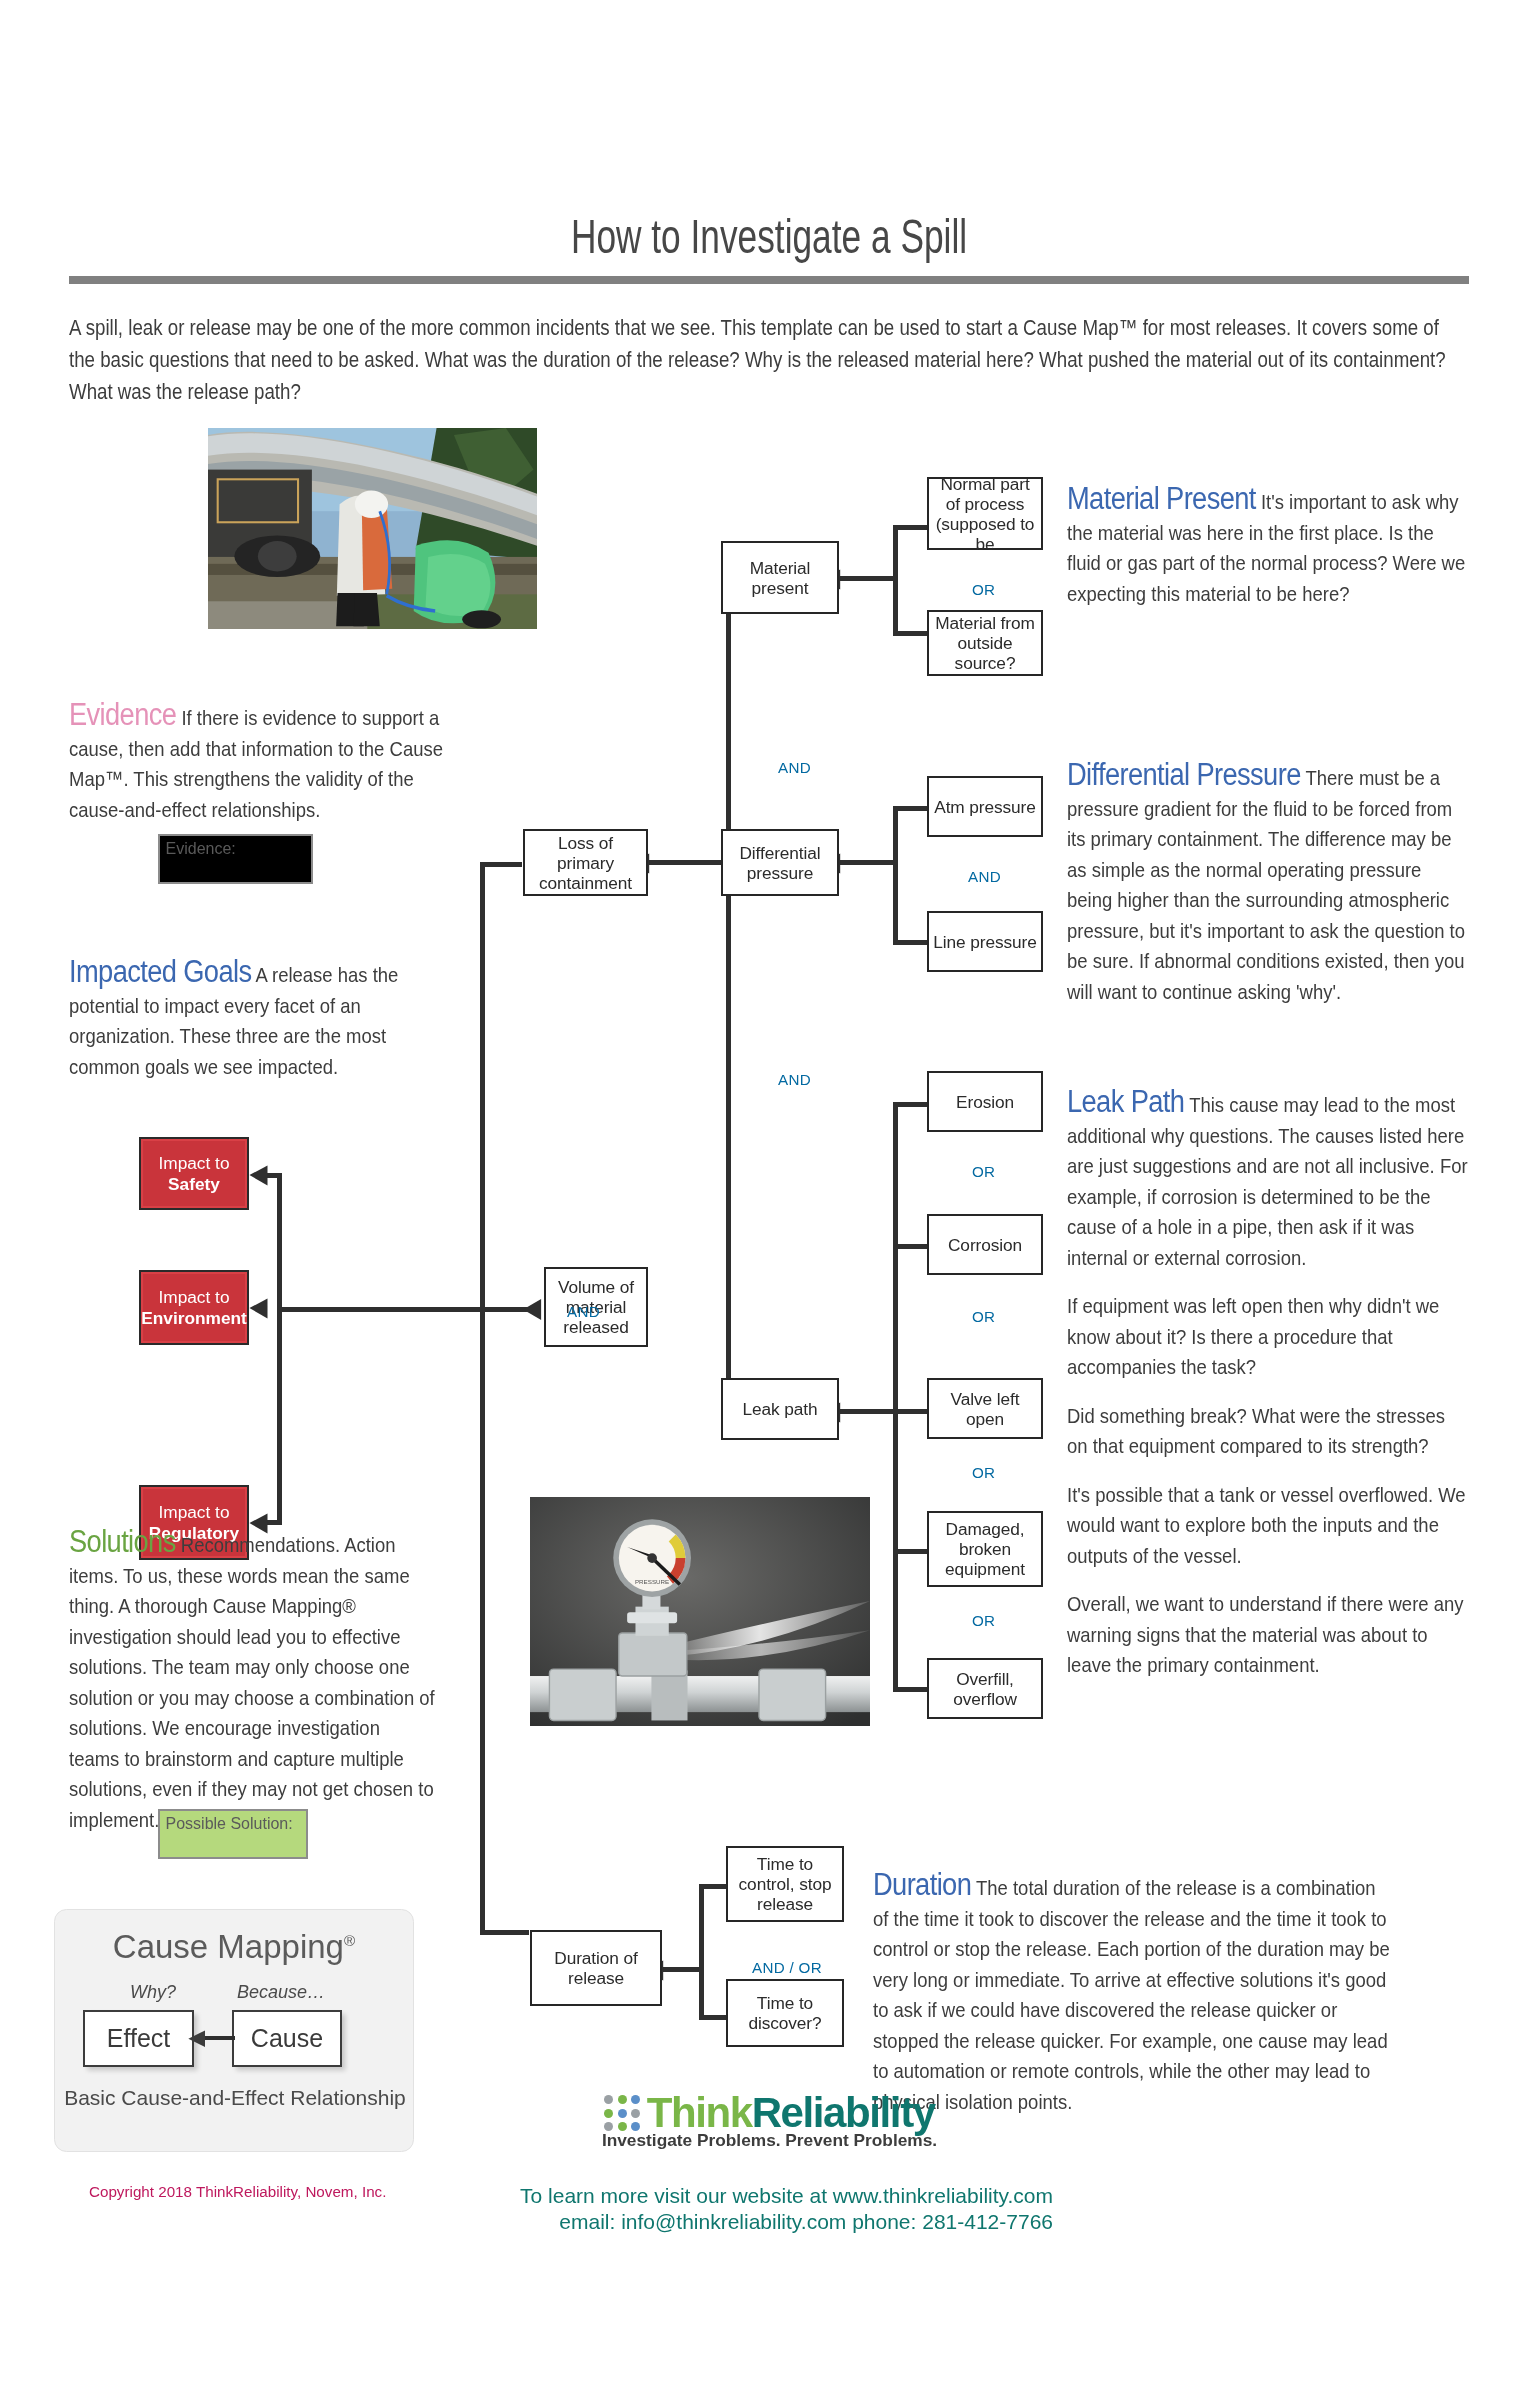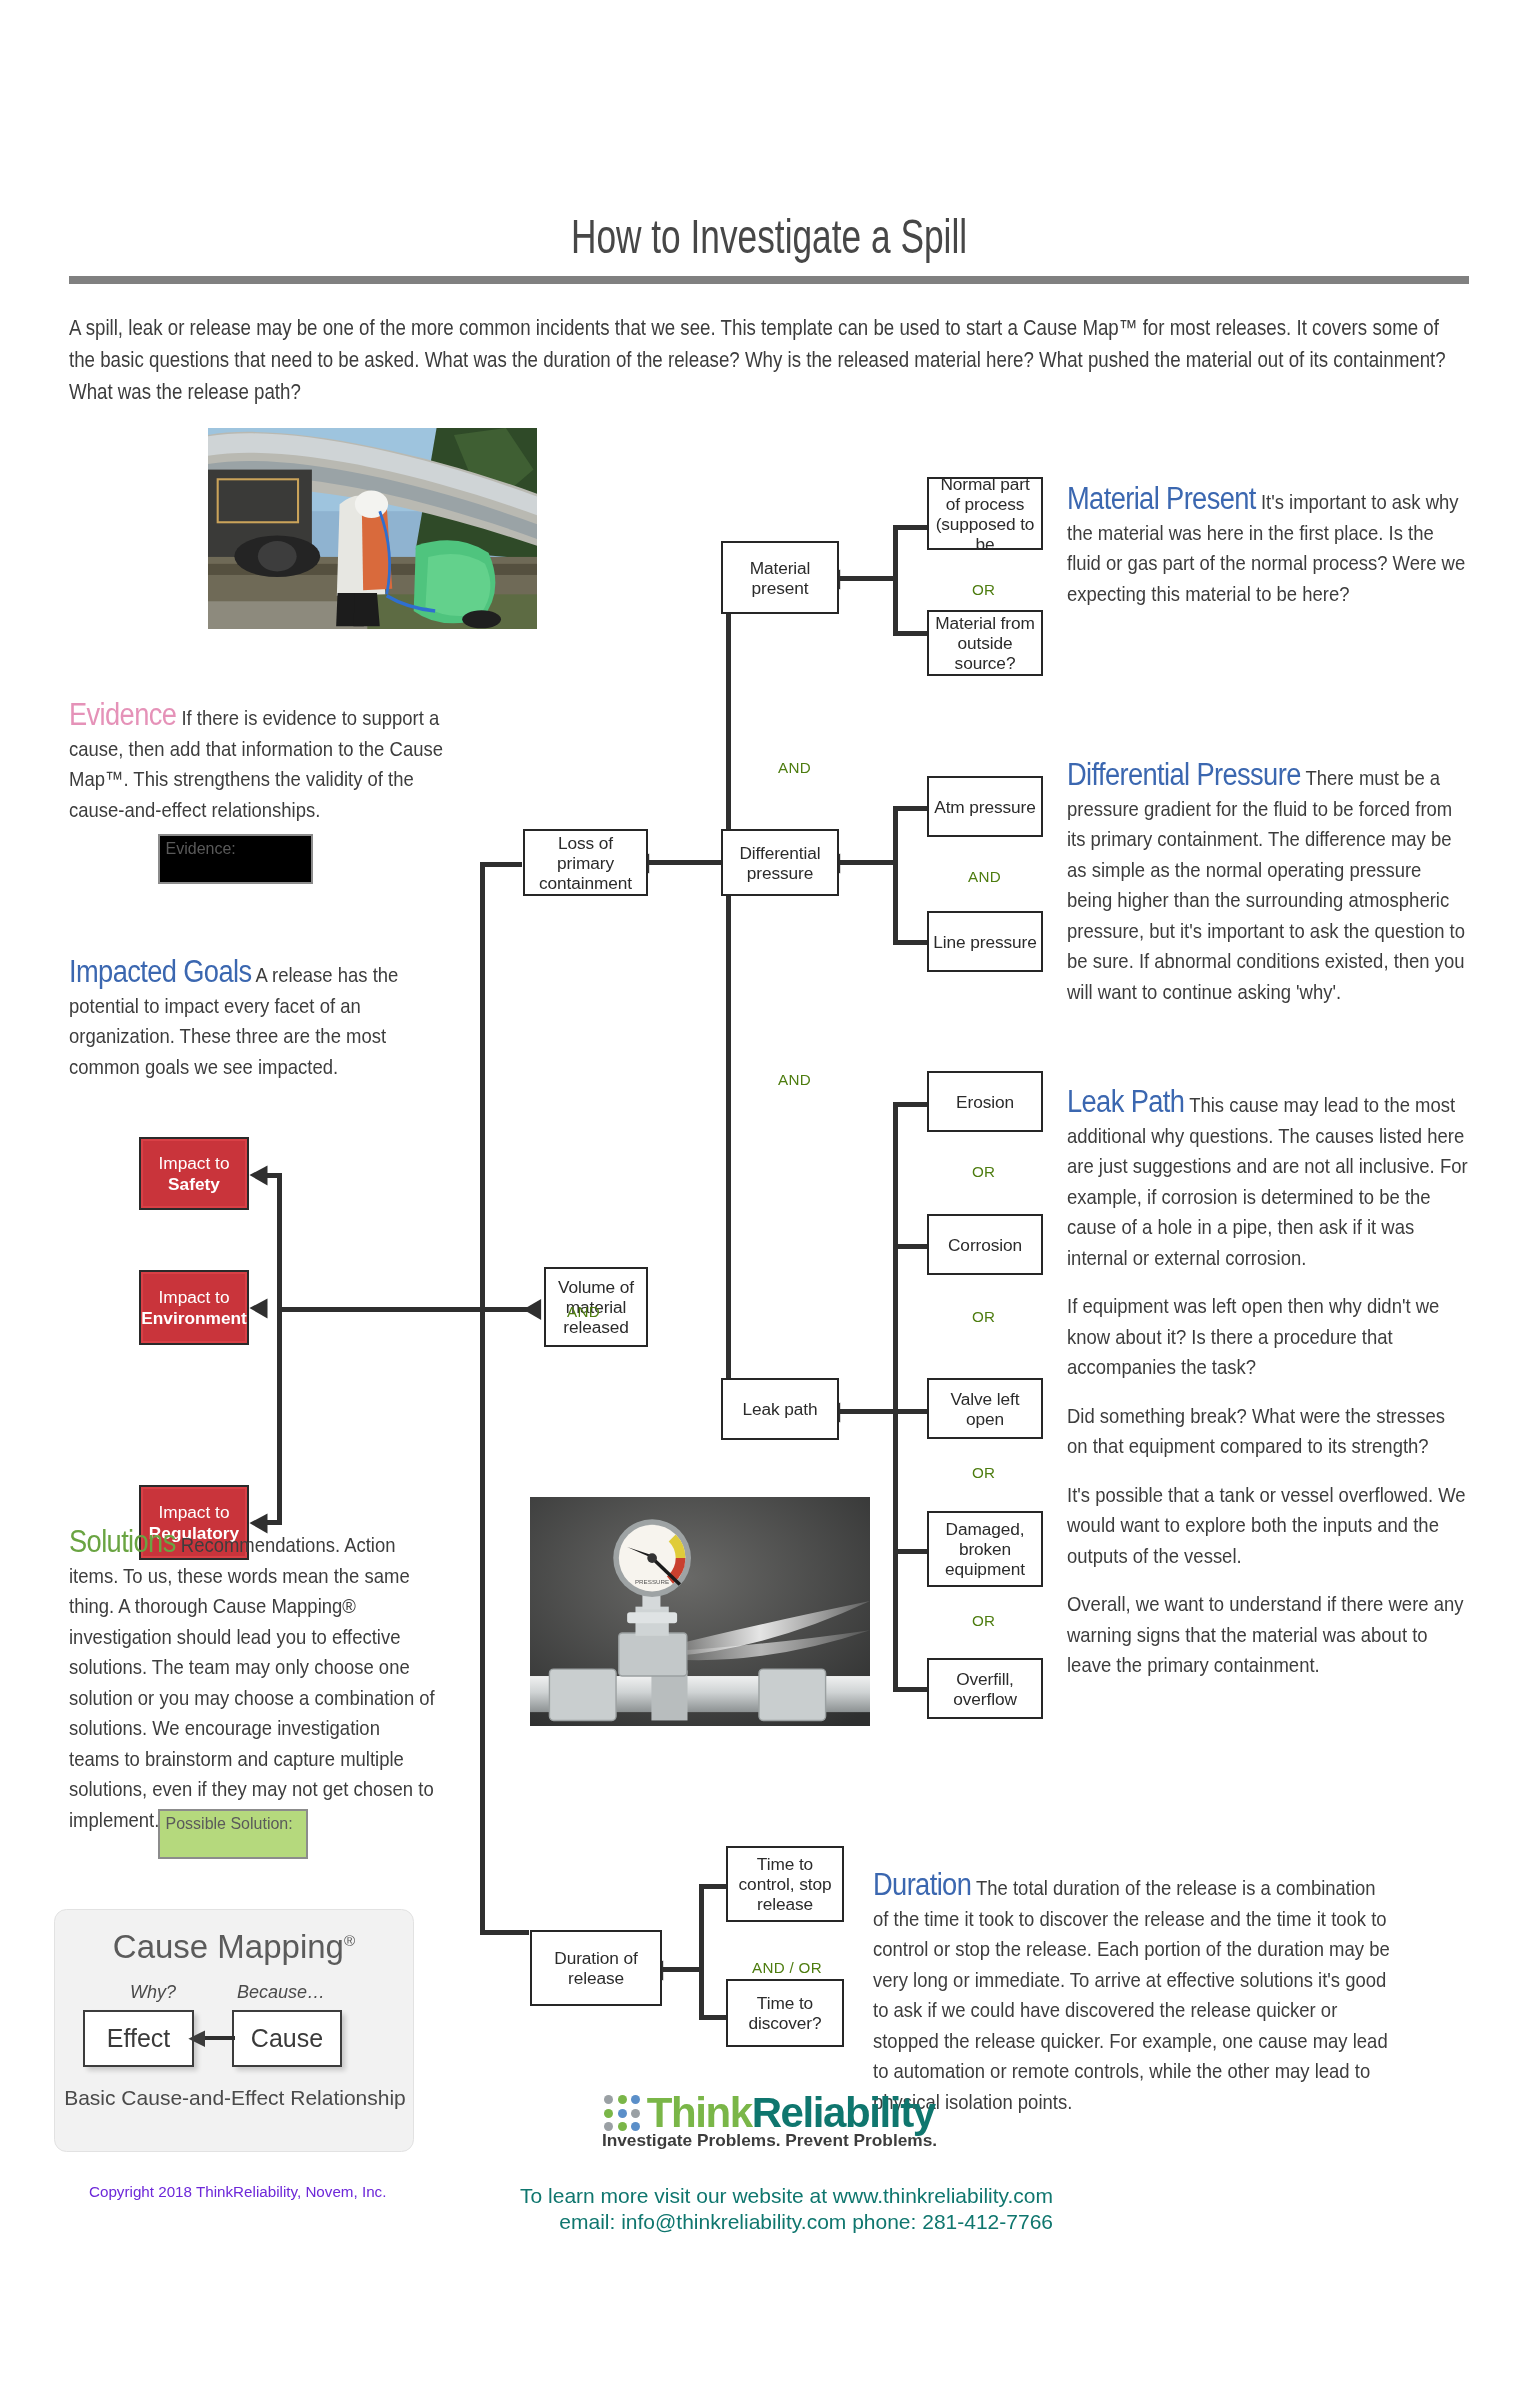--- a/index.html
+++ b/index.html
@@ -54,21 +54,21 @@
   }
   .goal{
     box-sizing:border-box;background:#c9343b;border:2.1px solid #2a2a2a;
     box-shadow:inset 0 0 0 2.1px #d94046;
     display:flex;align-items:center;justify-content:center;text-align:center;
     color:#ffffff;font-size:17.3px;line-height:21px;
   }
   .goal b{display:block;font-weight:bold;}
 
   .conn{position:absolute;background:#2f2f2f;}
-  .lbl{position:absolute;font-size:15.2px;color:#4d7c0f;letter-spacing:0.3px;}
+  .lbl{position:absolute;font-size:15.2px;color:#0369a1;letter-spacing:0.3px;}
 
   svg.arrow{position:absolute;overflow:visible;}
 
   
   .tint{
     box-sizing:border-box;border:2.8px solid #8c8c8c;
     font-size:16px;color:#5a5a5a;padding:3.5px 5.5px;
   }
   #evidence-box{background:#000000;}
   #solution-box{background:#b5d97d;}
@@ -86,21 +86,21 @@
   .cm-q{position:absolute;font-style:italic;font-size:18px;color:#4a4a4a;}
   .cm-node{
     box-sizing:border-box;background:#fff;border:2.8px solid #3c3c3c;
     display:flex;align-items:center;justify-content:center;
     font-size:25px;color:#3a3a3a;box-shadow:4.2px 4.2px 4.9px rgba(0,0,0,.18);
   }
   #cm-caption{
     text-align:center;font-size:21px;color:#4a4a4a;
     font-family:"Liberation Sans Narrow","Liberation Sans",sans-serif;
   }
-  #copyright{font-size:15.2px;color:#6d28d9;}
+  #copyright{font-size:15.2px;color:#be185d;}
 
   
   #logo-wrap{text-align:center;}
   #logo-row{display:inline-flex;align-items:center;}
   #logo-dots{display:grid;grid-template-columns:repeat(3,9px);grid-gap:4.2px;margin-right:7px;}
   #logo-dots i{display:block;width:9px;height:9px;border-radius:50%;}
   #logo-word{font-size:42px;font-weight:bold;letter-spacing:-1.4px;line-height:40px;}
   #logo-word .g{color:#7ab648;}
   #logo-word .b{color:#0f766e;}
   #logo-tag{font-size:17.3px;font-weight:bold;color:#3d3d3d;text-align:center;margin-top:-2.8px;}

